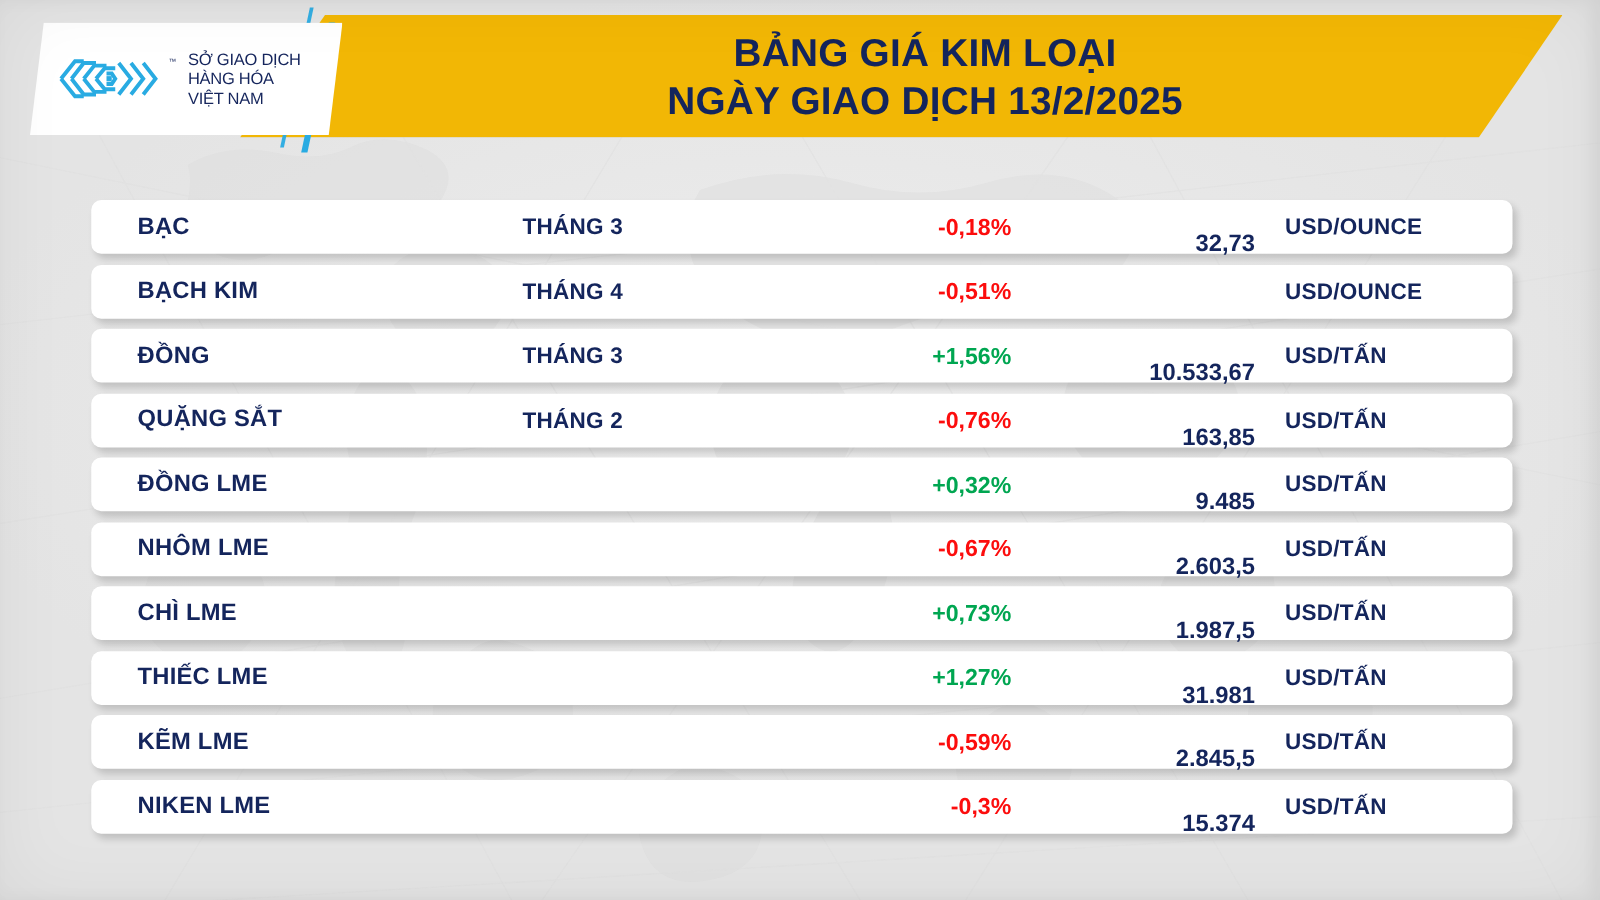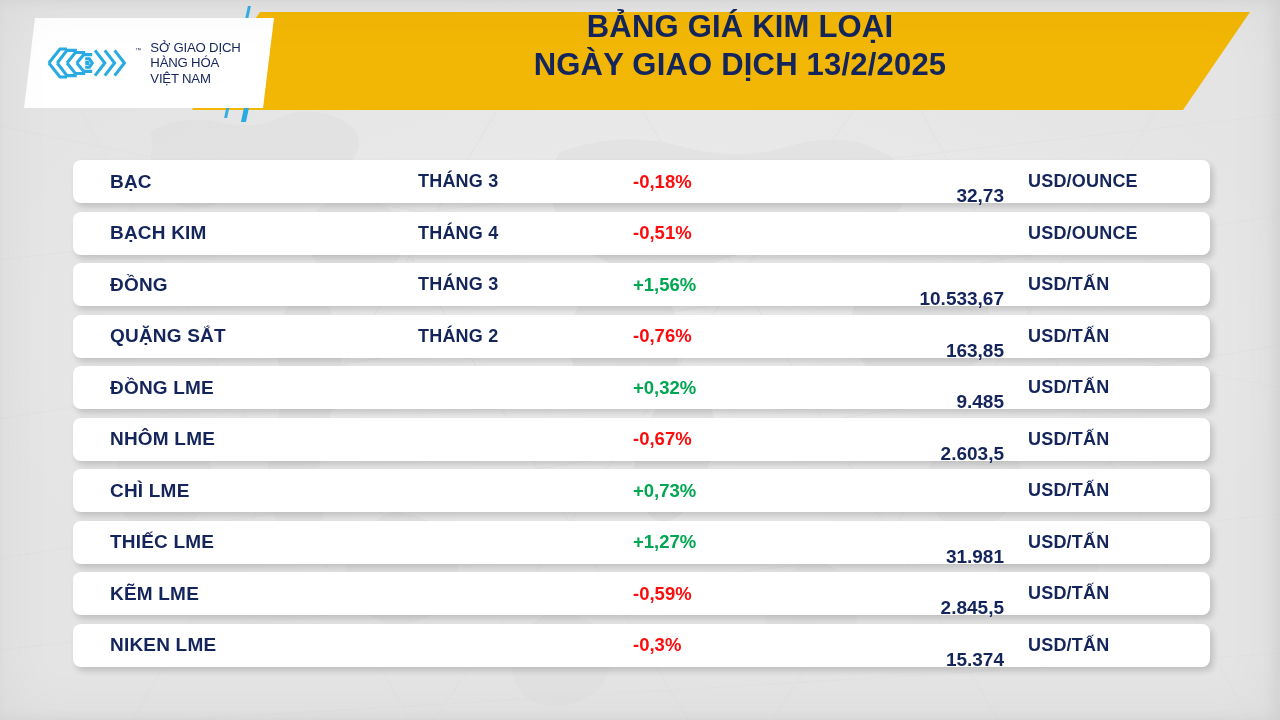--- a/index.html
+++ b/index.html
@@ -46,39 +46,39 @@
     display:flex;align-items:center;
   }
   .logo-inner{display:flex;align-items:center;gap:9px;padding-left:22px;}
   .logo-mark{width:84px;height:46px;flex:0 0 auto;}
   .logo-tm{font-size:6px;color:#1b2a5e;align-self:flex-start;margin-top:7px;margin-left:-4px;letter-spacing:.3px;}
   .logo-text{
     color:#15255c;font-weight:normal;font-size:13.2px;line-height:15.5px;
     letter-spacing:-.2px;white-space:nowrap;
   }
   .title-block{
-    position:absolute;left:300px;top:0;width:880px;height:92px;
+    position:absolute;left:300px;top:16px;width:880px;height:92px;
     display:flex;flex-direction:column;align-items:center;justify-content:center;
     color:#14255c;font-weight:bold;letter-spacing:.2px;
   }
   .title-line1{font-size:31px;line-height:38px;white-space:nowrap;}
   .title-line2{font-size:31px;line-height:38px;white-space:nowrap;}
 
   
   #rows{position:absolute;left:73px;top:160px;width:1137px;}
   .row{
     position:relative;height:43px;margin-bottom:8.5px;
     background:#ffffff;border-radius:8px;
     box-shadow:3px 4px 6px rgba(0,0,0,.16);
     display:flex;align-items:center;
     color:#14255c;font-weight:bold;
   }
   .c-name{position:absolute;left:37px;font-size:19px;letter-spacing:.2px;white-space:nowrap;}
   .c-month{position:absolute;left:345px;font-size:18px;letter-spacing:.2px;white-space:nowrap;}
-  .c-change{position:absolute;left:560px;width:176px;text-align:left;font-size:18.5px;white-space:nowrap;}
+  .c-change{position:absolute;left:560px;width:176px;text-align:right;font-size:18.5px;white-space:nowrap;}
   .c-price{position:absolute;left:760px;width:171px;text-align:right;font-size:19px;white-space:nowrap;margin-top:29px;}
   .c-unit{position:absolute;left:955px;font-size:18px;letter-spacing:.2px;white-space:nowrap;}
   .up{color:#00a651;}
   .down{color:#fc0d0d;}
 
   
   #footer{
     position:absolute;right:70px;bottom:14px;
     color:#14255c;font-weight:bold;font-style:italic;font-size:15px;
     white-space:nowrap;
@@ -201,20 +201,21 @@
         <span class="c-name">NHÔM LME</span>
         <span class="c-month"></span>
         <span class="c-change down">-0,67%</span>
         <span class="c-price">2.603,5</span>
         <span class="c-unit">USD/TẤN</span>
       </div>
       <div class="row">
         <span class="c-name">CHÌ LME</span>
         <span class="c-month"></span>
         <span class="c-change up">+0,73%</span>
+        <span class="c-price">1.987,5</span>
         <span class="c-unit">USD/TẤN</span>
       </div>
       <div class="row">
         <span class="c-name">THIẾC LME</span>
         <span class="c-month"></span>
         <span class="c-change up">+1,27%</span>
         <span class="c-price">31.981</span>
         <span class="c-unit">USD/TẤN</span>
       </div>
       <div class="row">

